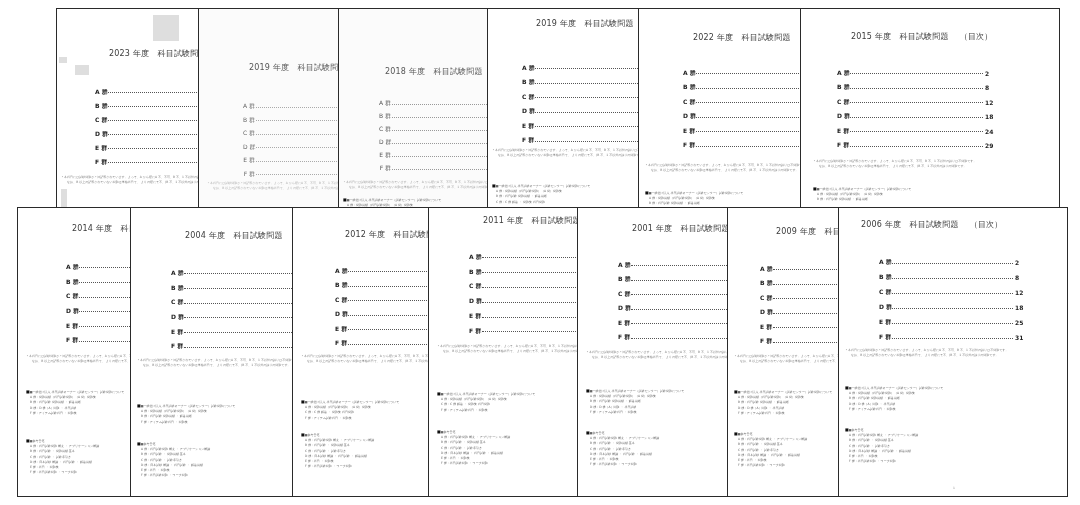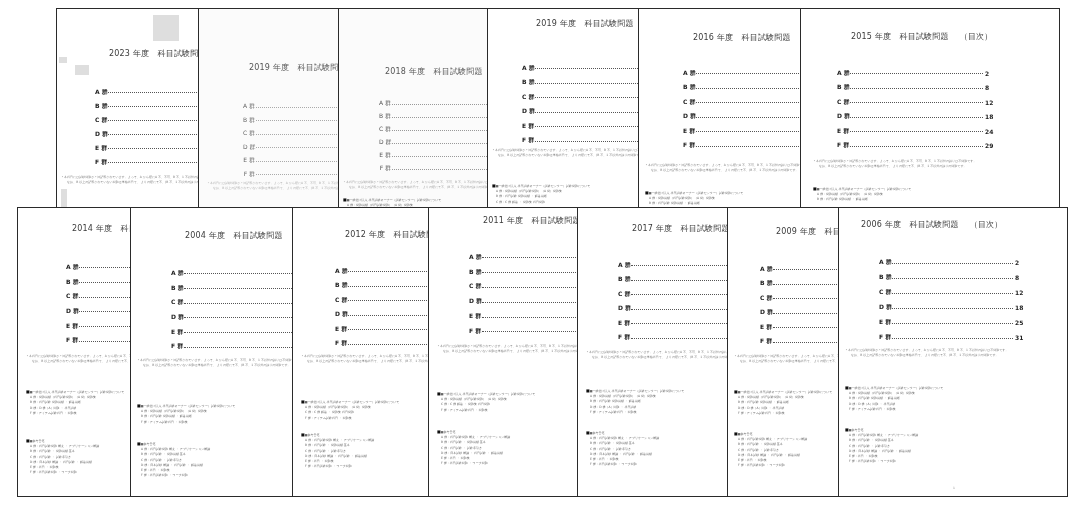--- a/index.html
+++ b/index.html
@@ -206,21 +206,21 @@
   <div class="section" style="left:4px; top:174px;">
     <div><span class="bullet">■</span><span>■一般社団法人 科目試験オーナー（試験センター）試験問題について</span></div>
     <div style="padding-left:4px">A 群：問題用紙（科目試験問題）（A 問）問題集</div>
     <div style="padding-left:4px">B 群：科目試験 問題用紙 ・ 解答用紙</div>
     <div style="padding-left:4px">C 群：C 群 解答 ・ 問題集 科目問題</div>
   </div>
 </div>
 
 <div class="page" style="left:638px; top:8px; width:170px; height:200px;">
   <div class="title" style="left:54px; top:23px;">
-    <span>2016 年度　科目試験問題</span>&nbsp;&nbsp;&nbsp;&nbsp;<span>（目</span>
+    <span>2022 年度　科目試験問題</span>&nbsp;&nbsp;&nbsp;&nbsp;<span>（目</span>
   </div>
   <div class="toc" style="left:44px; top:57px; width:130px;">
     <div class="toc-row" style="height:14.5px">
         <span class="lbl">A 群</span>
         <span class="leader"></span>
       </div>
     <div class="toc-row" style="height:14.5px">
         <span class="lbl">B 群</span>
         <span class="leader"></span>
       </div>
@@ -499,21 +499,21 @@
     <div style="padding-left:4px">B 群：科目試験 ・ 問題用紙 基本</div>
     <div style="padding-left:4px">C 群：科目試験 ・ 試験手引き</div>
     <div style="padding-left:4px">D 群：日本試験 概論 ・ 科目試験 ・ 解答用紙</div>
     <div style="padding-left:4px">E 群：科目 ・ 問題集</div>
     <div style="padding-left:4px">F 群：科目試験問題 ・ ワーク問題</div>
   </div>
 </div>
 
 <div class="page" style="left:577px; top:207px; width:158px; height:290px;">
   <div class="title" style="left:54px; top:15px;">
-    <span>2017 年度　科目試験問題</span>
+    <span>2001 年度　科目試験問題</span>
   </div>
   <div class="toc" style="left:40px; top:50px; width:125px;">
     <div class="toc-row" style="height:14.5px">
         <span class="lbl">A 群</span>
         <span class="leader"></span>
       </div>
     <div class="toc-row" style="height:14.5px">
         <span class="lbl">B 群</span>
         <span class="leader"></span>
       </div>

